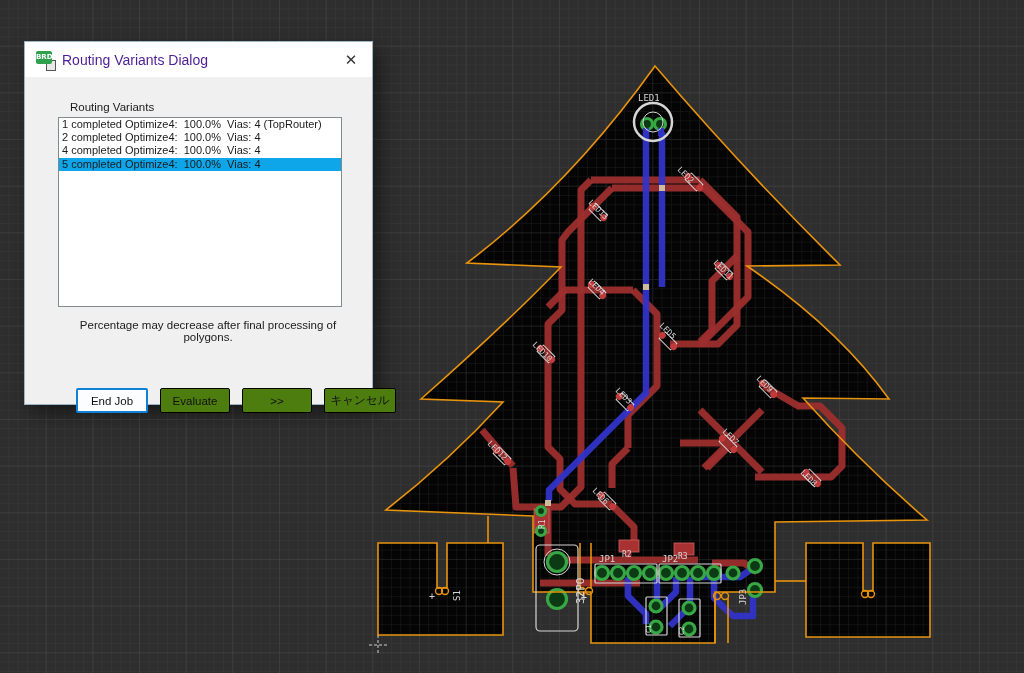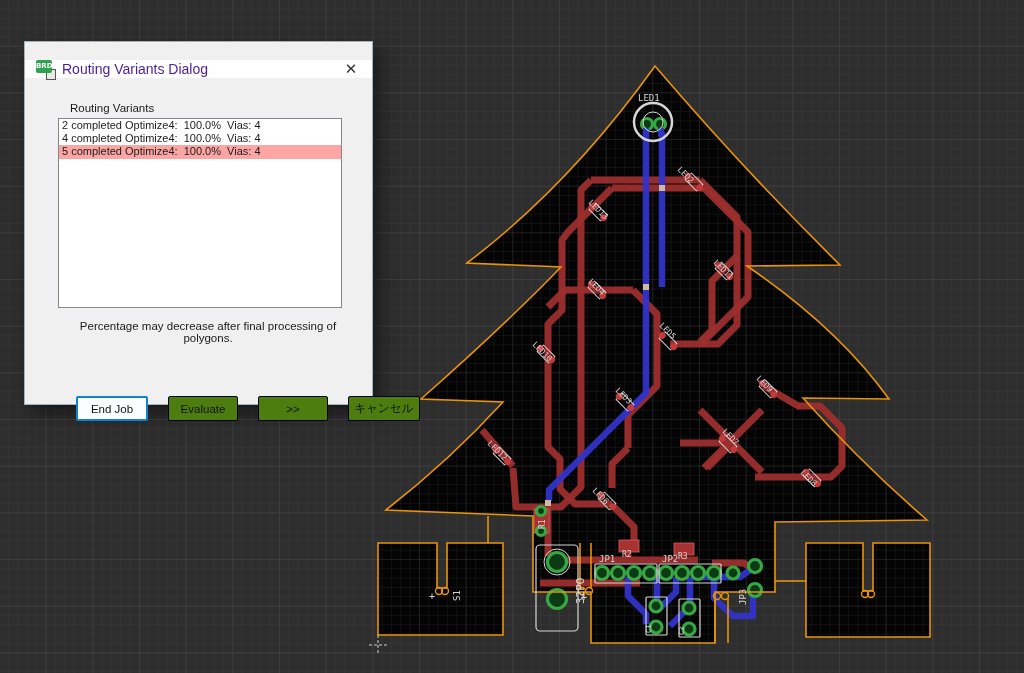--- a/index.html
+++ b/index.html
@@ -4,37 +4,37 @@
 <style>
   html,body{margin:0;padding:0;background:#222;}
   .canvas{position:relative;width:1024px;height:673px;overflow:hidden;
           font-family:"Liberation Sans","DejaVu Sans",sans-serif;background:#2e2e2e;}
   
   .pcb-wrap{position:absolute;inset:0;text-align:right;}
   .pcb-wrap svg{display:block;}
   
   .dialog{position:absolute;left:24px;top:41px;width:349px;height:364px;background:#f0f0f0;
           border:1px solid #9bb4c6;box-shadow:6px 8px 18px rgba(0,0,0,.5);box-sizing:border-box;}
-  .titlebar{height:18px;background:#ffffff;display:flex;align-items:center;padding:0 10px 0 11px;margin-top:18px;}
+  .titlebar{height:35px;background:#ffffff;display:flex;align-items:center;padding:0 10px 0 11px;}
   .app-icon{position:relative;width:18px;height:18px;margin-right:8px;flex:0 0 auto;}
   .app-icon .page{position:absolute;right:-2px;bottom:-2px;width:10px;height:11px;background:#e8e8e8;
                   border:1px solid #555;box-sizing:border-box;}
   .app-icon .chip{position:absolute;left:0;top:0;width:16px;height:13px;background:#2fa14c;border-radius:2px;
                   color:#fff;font-size:7px;font-weight:bold;line-height:13px;text-align:center;
                   letter-spacing:0;font-family:"DejaVu Sans",sans-serif;}
   .title{font-size:14px;color:#4c1d95;flex:1;}
   .close-x{font-size:15px;color:#333;width:22px;text-align:center;cursor:default;line-height:22px;}
   .dlg-body{position:relative;height:calc(100% - 35px);}
   .group-label{position:absolute;left:33px;top:24px;font-size:11.5px;color:#1a1a1a;margin-left:12px;}
   .listbox{position:absolute;left:33px;top:40px;width:284px;height:190px;background:#fff;
            border:1px solid #828790;box-sizing:border-box;overflow:hidden;}
   .variant-row{font-size:11px;line-height:13.2px;color:#1b1b1b;white-space:pre;padding:0 3px;}
-  .variant-row.selected{background:#fca5a5;}
+  .variant-row.selected{background:#0ea5e9;}
   .note{position:absolute;left:33px;top:242px;width:300px;font-size:11.5px;color:#1a1a1a;text-align:center;}
-  .btn-row{position:absolute;left:31px;top:318px;display:flex;gap:20px;padding-left:20px;}
+  .btn-row{position:absolute;left:31px;top:311px;display:flex;gap:12px;padding-left:20px;}
   .btn{height:25px;background:#4d7c0f;border:1px solid #000000;border-radius:2px;font-size:11.5px;
        color:#111;display:flex;align-items:center;justify-content:center;box-sizing:border-box;
        font-family:"Liberation Sans","DejaVu Sans",sans-serif;}
   .btn.focused{border:2px solid #0f82d6;background:#fbfdff;}
   .b0{width:72px}.b1{width:70px}.b2{width:70px}.b3{width:72px}
 </style>
 </head>
 <body>
 <div class="canvas">
 
@@ -262,20 +262,21 @@
     <span class="app-icon">
       <span class="page"></span>
       <span class="chip">BRD</span>
     </span>
     <span class="title">Routing Variants Dialog</span>
     <span class="close-x">✕</span>
   </div>
   <div class="dlg-body">
     <div class="group-label">Routing Variants</div>
     <div class="listbox" id="variant-list">
+          <div class="variant-row">1 completed Optimize4:  100.0%  Vias: 4 (TopRouter)</div>
           <div class="variant-row">2 completed Optimize4:  100.0%  Vias: 4</div>
           <div class="variant-row">4 completed Optimize4:  100.0%  Vias: 4</div>
           <div class="variant-row selected">5 completed Optimize4:  100.0%  Vias: 4</div>
         </div>
     <div class="note">Percentage may decrease after final processing of polygons.</div>
     <div class="btn-row">
       <div class="btn b0 focused">End Job</div>
       <div class="btn b1">Evaluate</div>
       <div class="btn b2">&gt;&gt;</div>
       <div class="btn b3">キャンセル</div>

